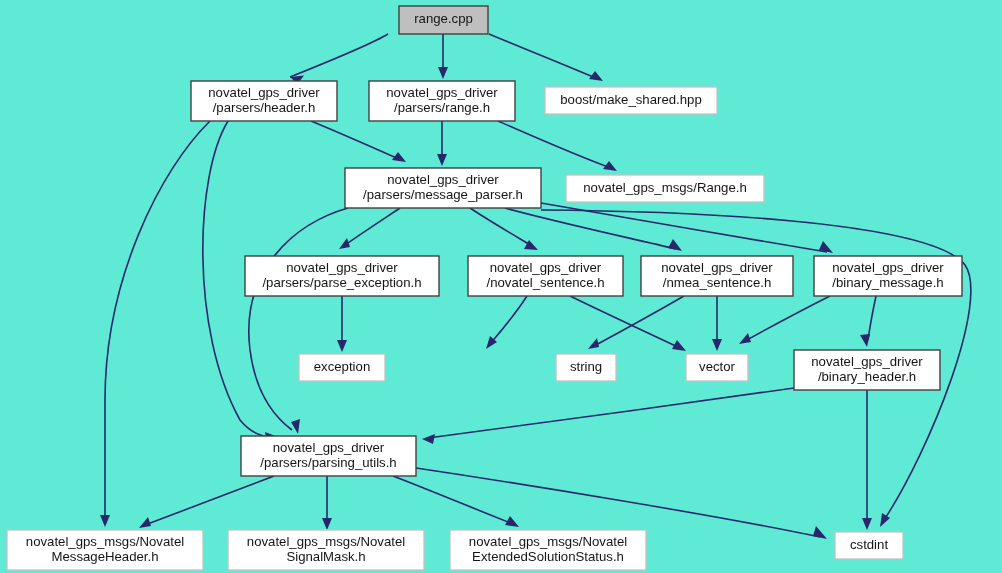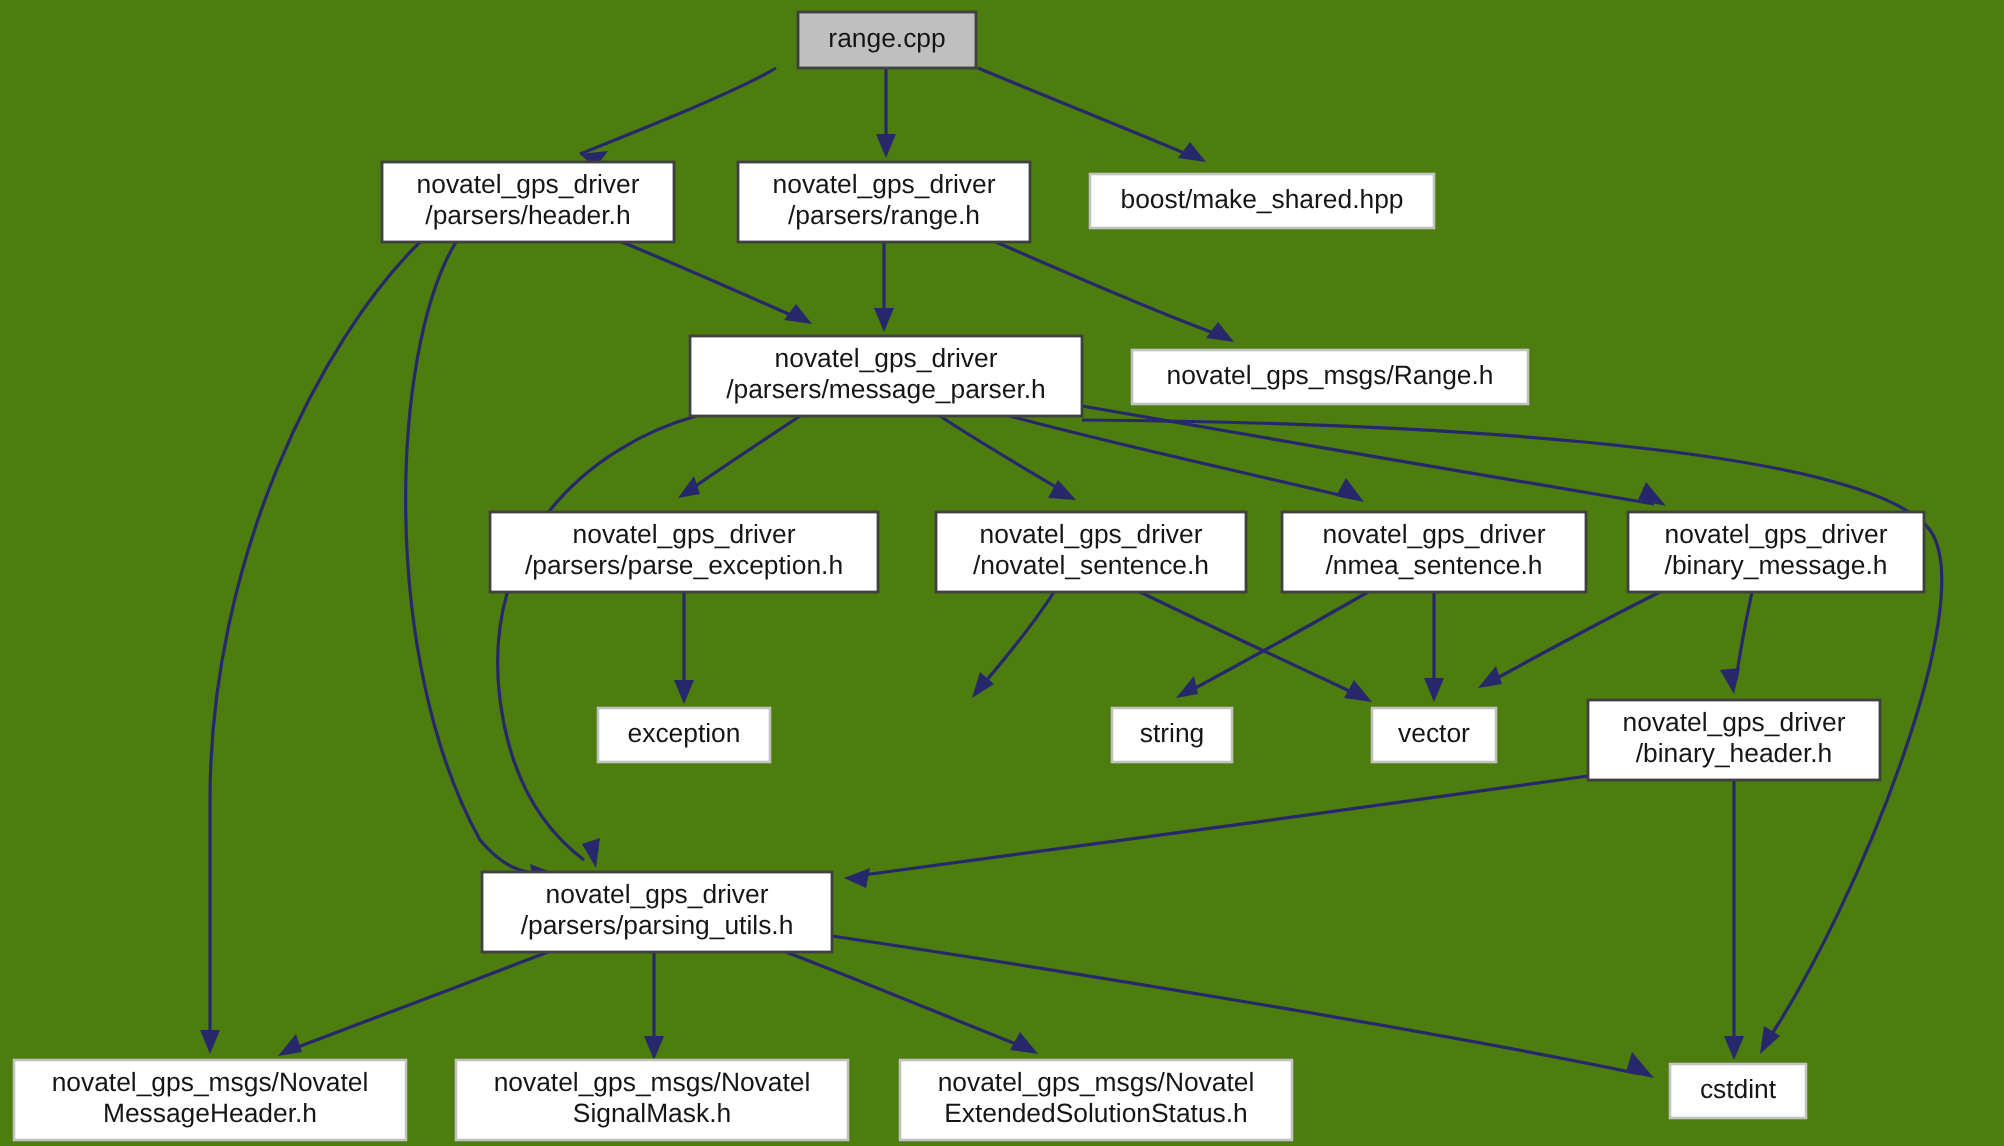--- a/index.html
+++ b/index.html
@@ -4,21 +4,21 @@
 <style>
   html, body {
     margin: 0;
     padding: 0;
     background: #ffffff;
   }
   #graph-root {
     position: relative;
     width: 1002px;
     height: 573px;
-    background: #4d7c0f;
+    background: #5eead4;
     font-family: "Liberation Sans", sans-serif;
     overflow: hidden;
   }
   #graph-svg {
     position: absolute;
     left: 0;
     top: 0;
     width: 1002px;
     height: 573px;
   }

